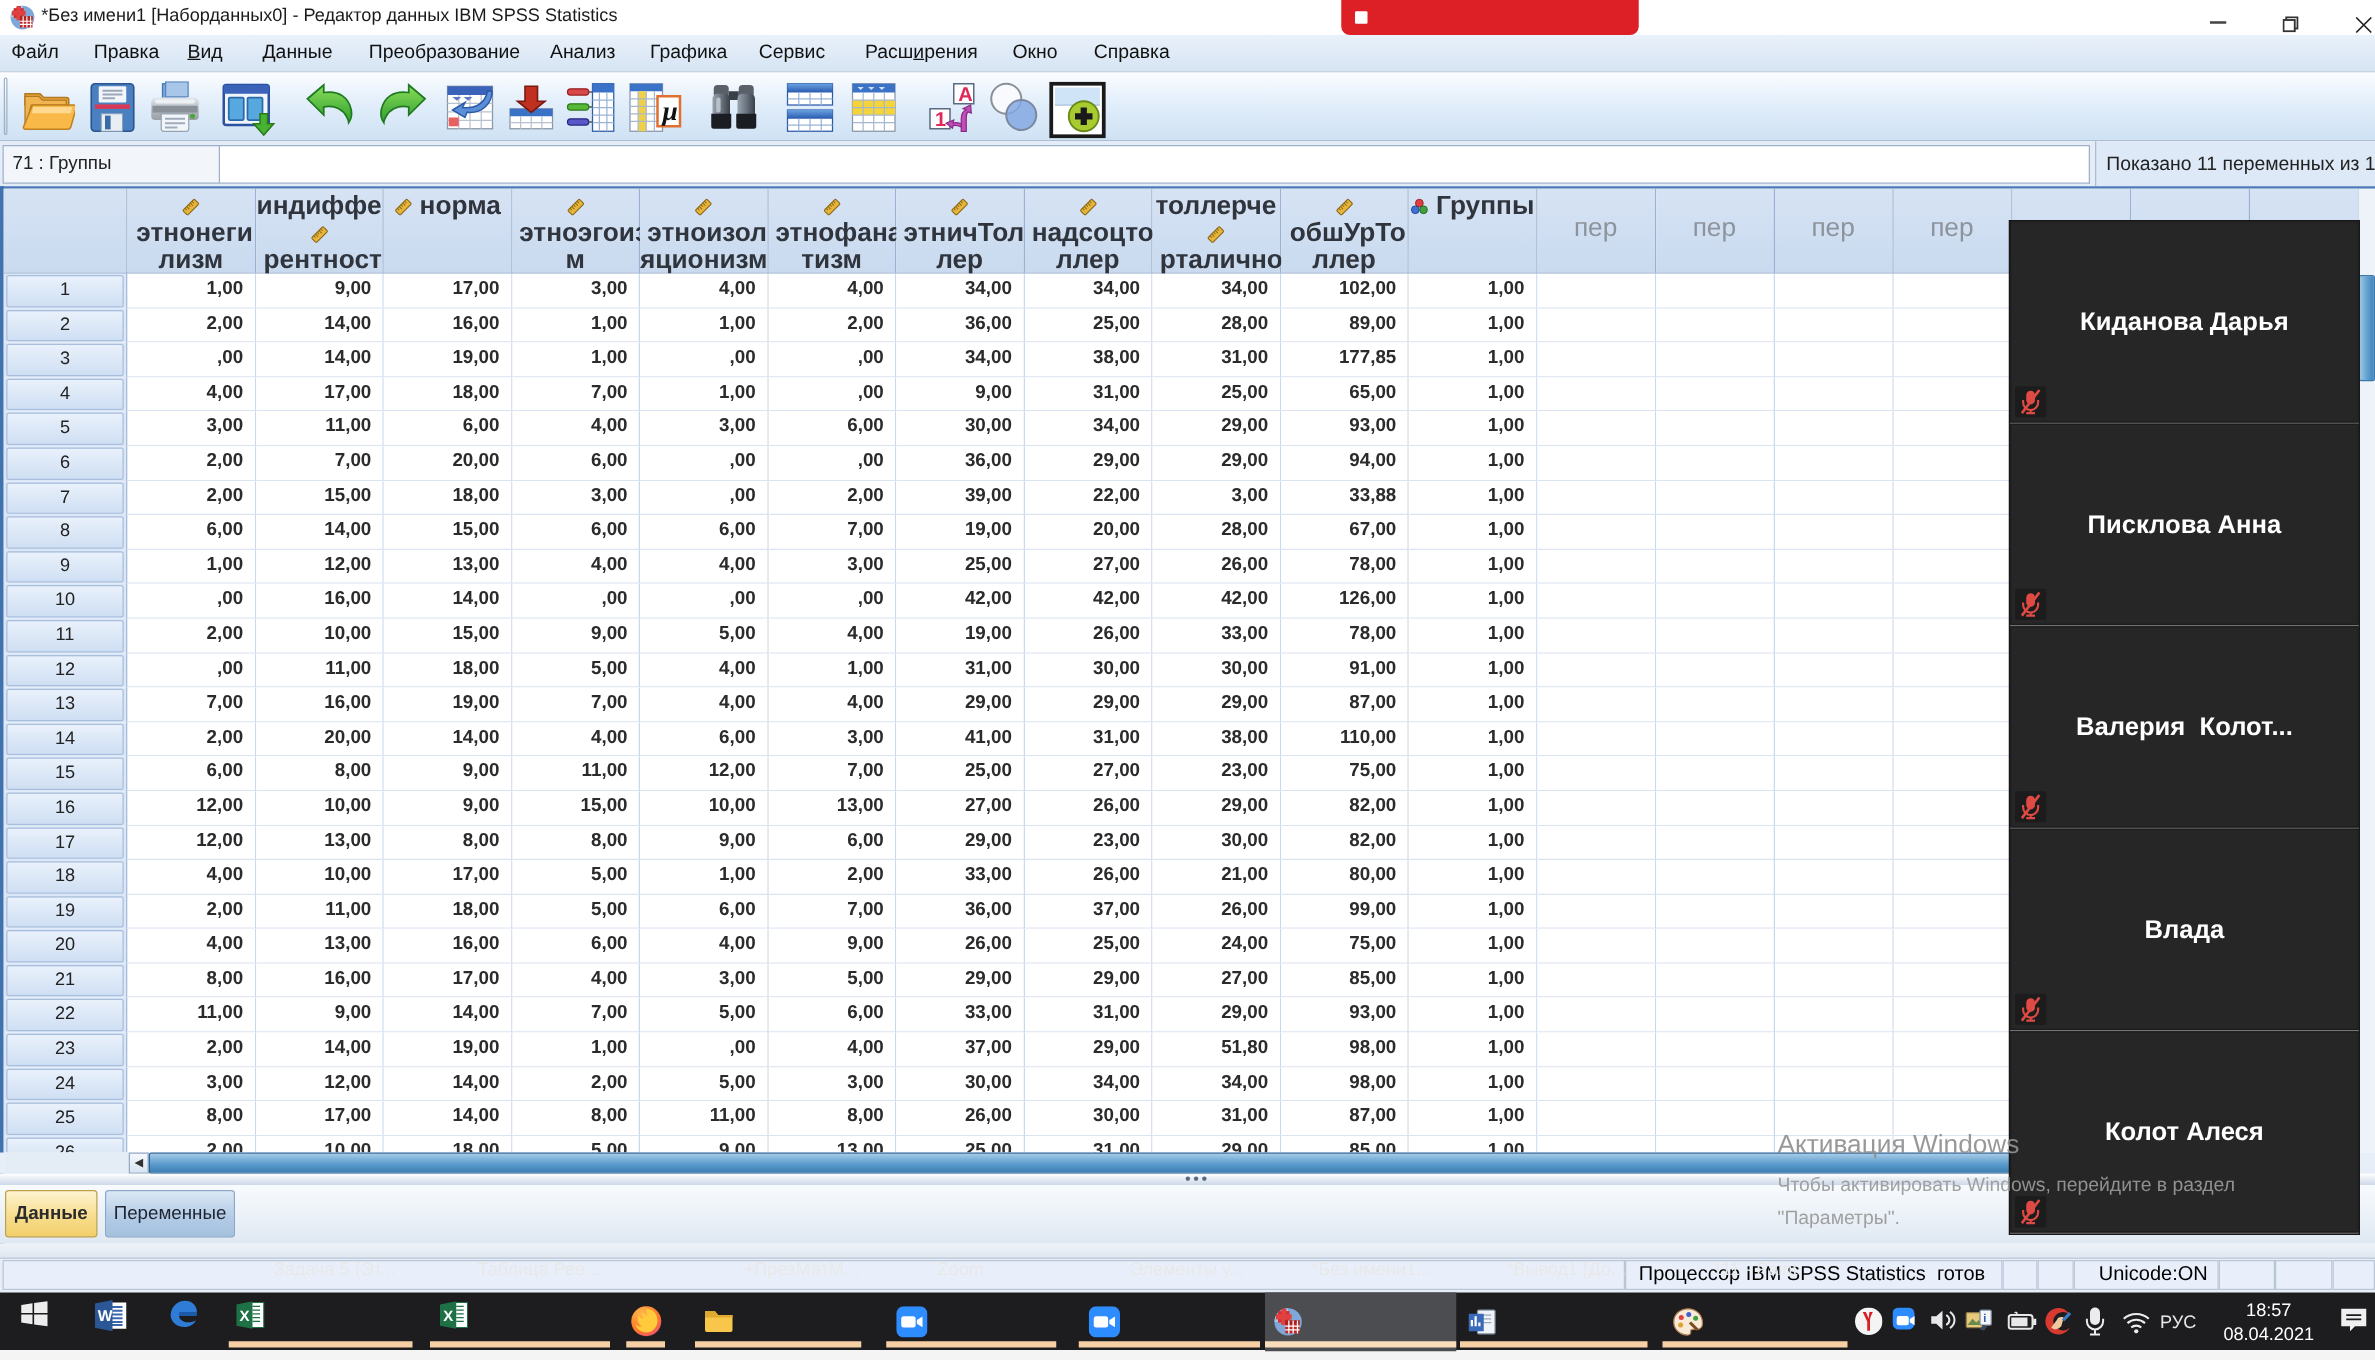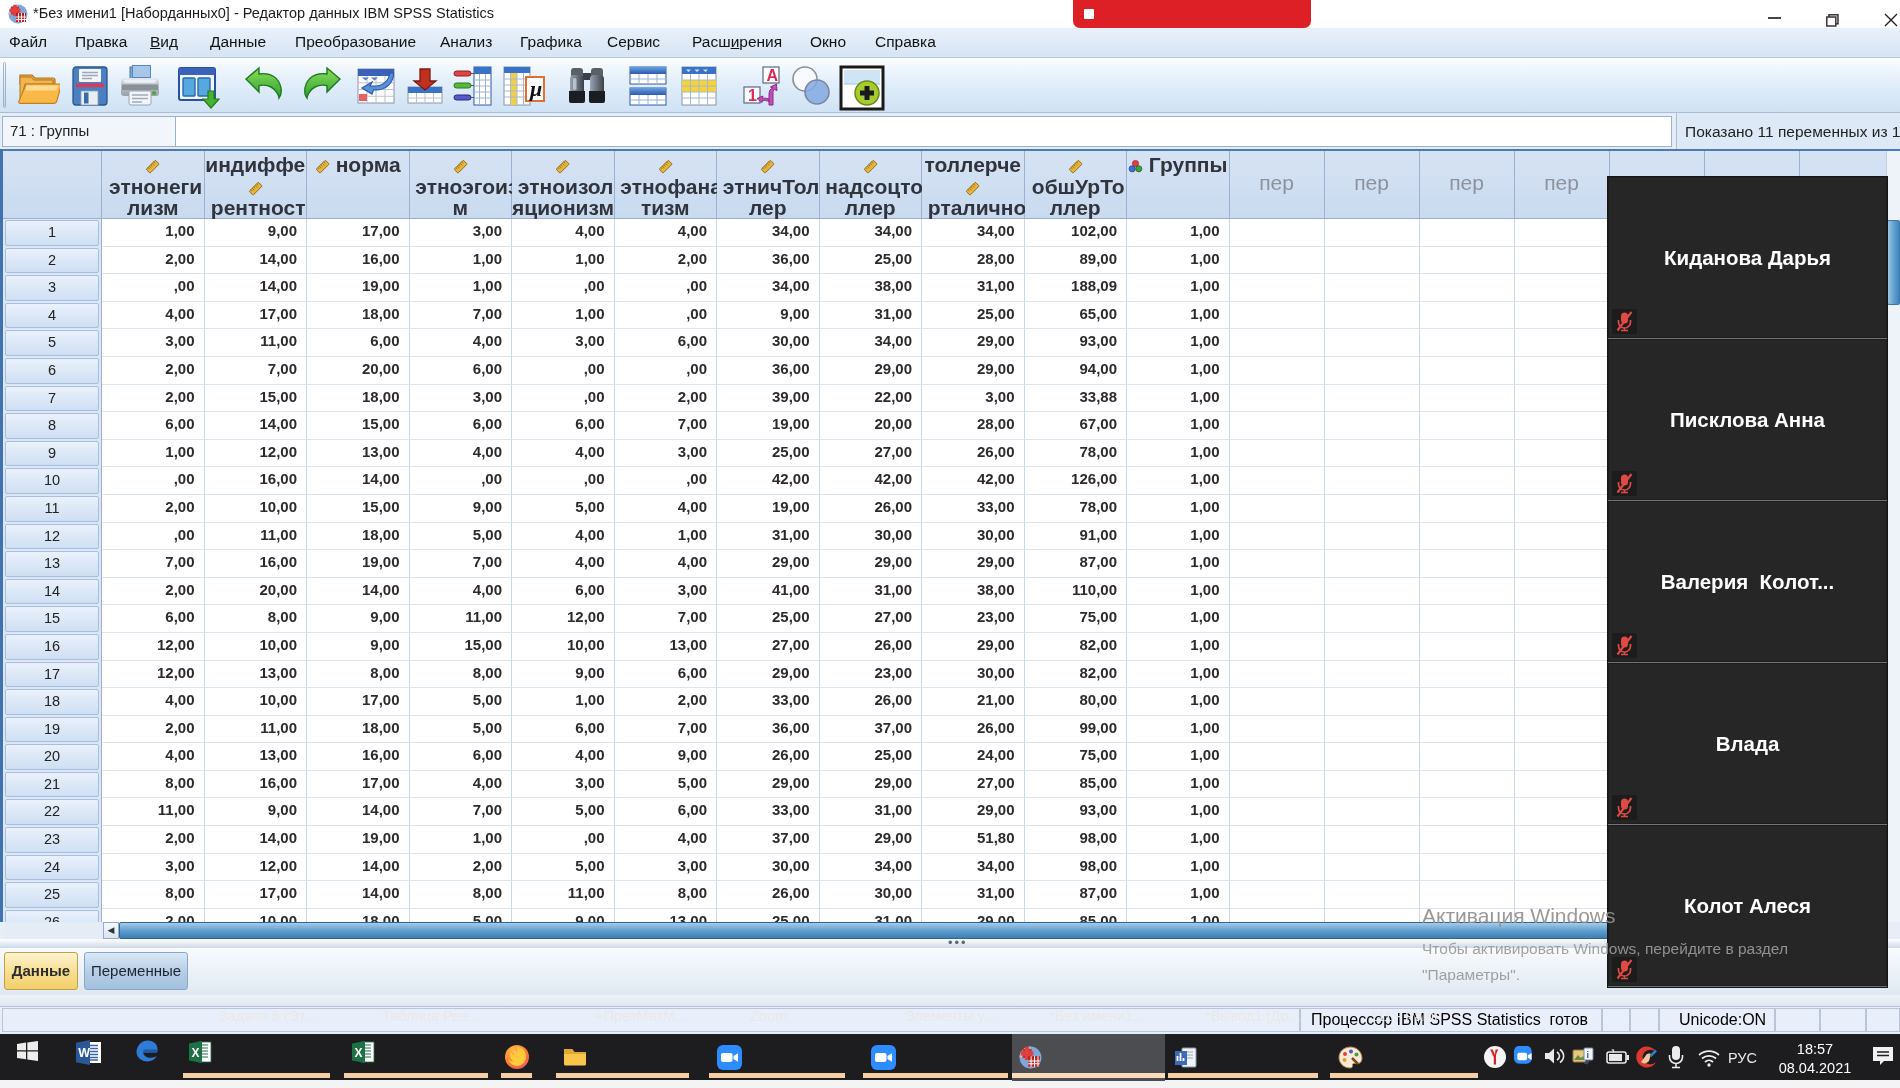--- a/index.html
+++ b/index.html
@@ -395,21 +395,21 @@
         </div>
         <div class="dc">,00</div>
         <div class="dc">14,00</div>
         <div class="dc">19,00</div>
         <div class="dc">1,00</div>
         <div class="dc">,00</div>
         <div class="dc">,00</div>
         <div class="dc">34,00</div>
         <div class="dc">38,00</div>
         <div class="dc">31,00</div>
-        <div class="dc">188,09</div>
+        <div class="dc">177,85</div>
         <div class="dc">1,00</div>
         <div class="dce"></div>
         <div class="dce"></div>
         <div class="dce"></div>
         <div class="dce"></div>
         <div class="dce"></div>
         <div class="dce"></div>
         <div class="dce"></div>
         <div class="rh">
           <b>4</b>

